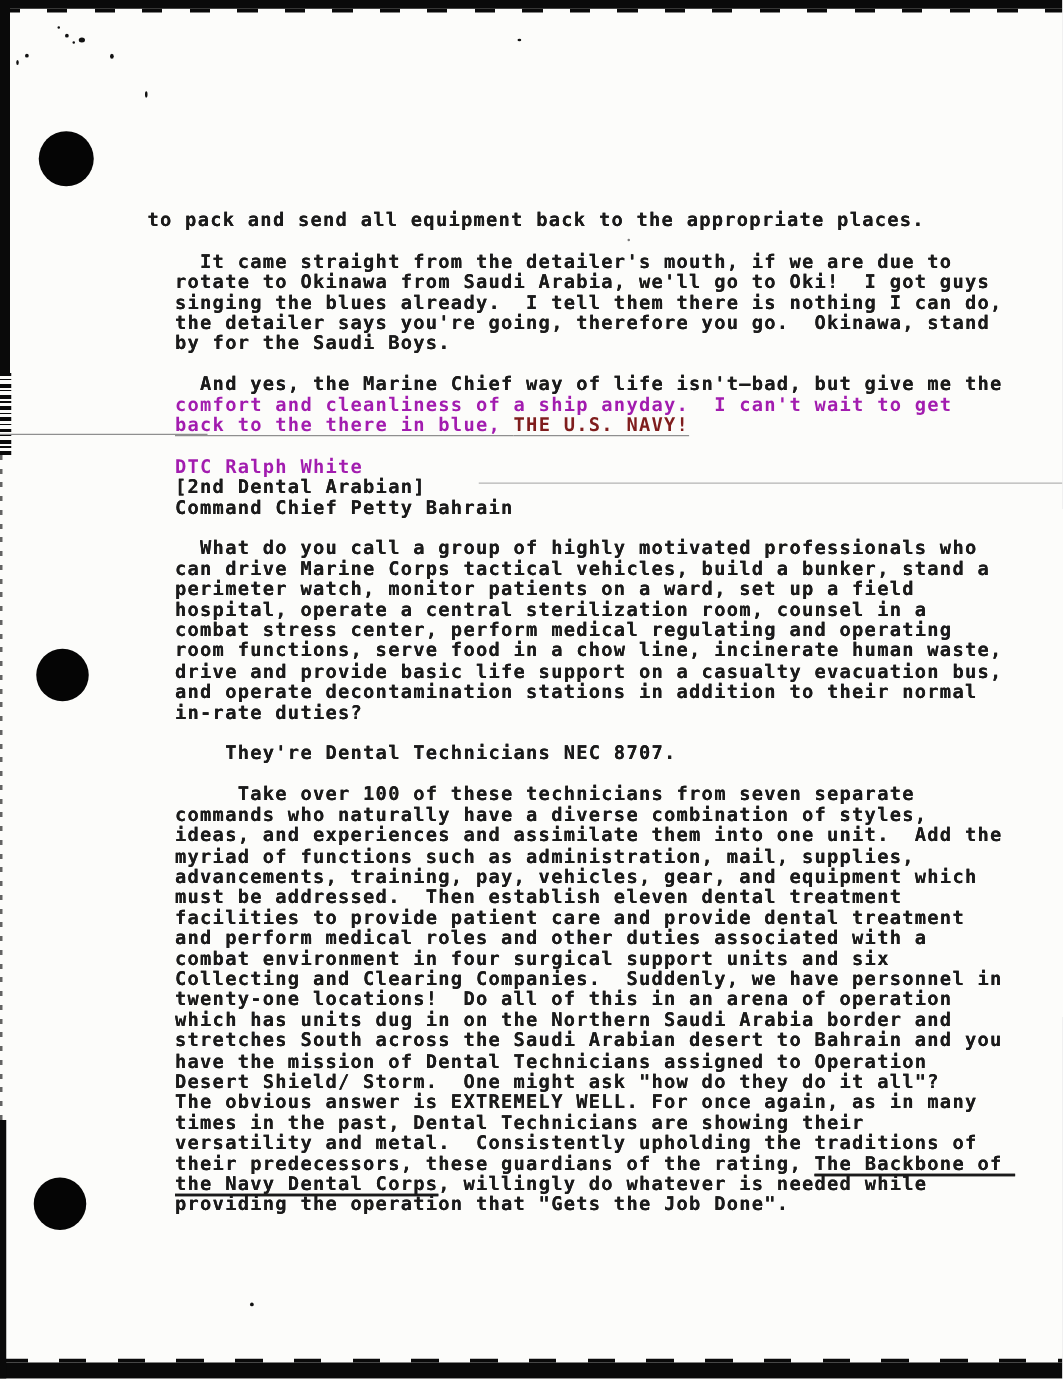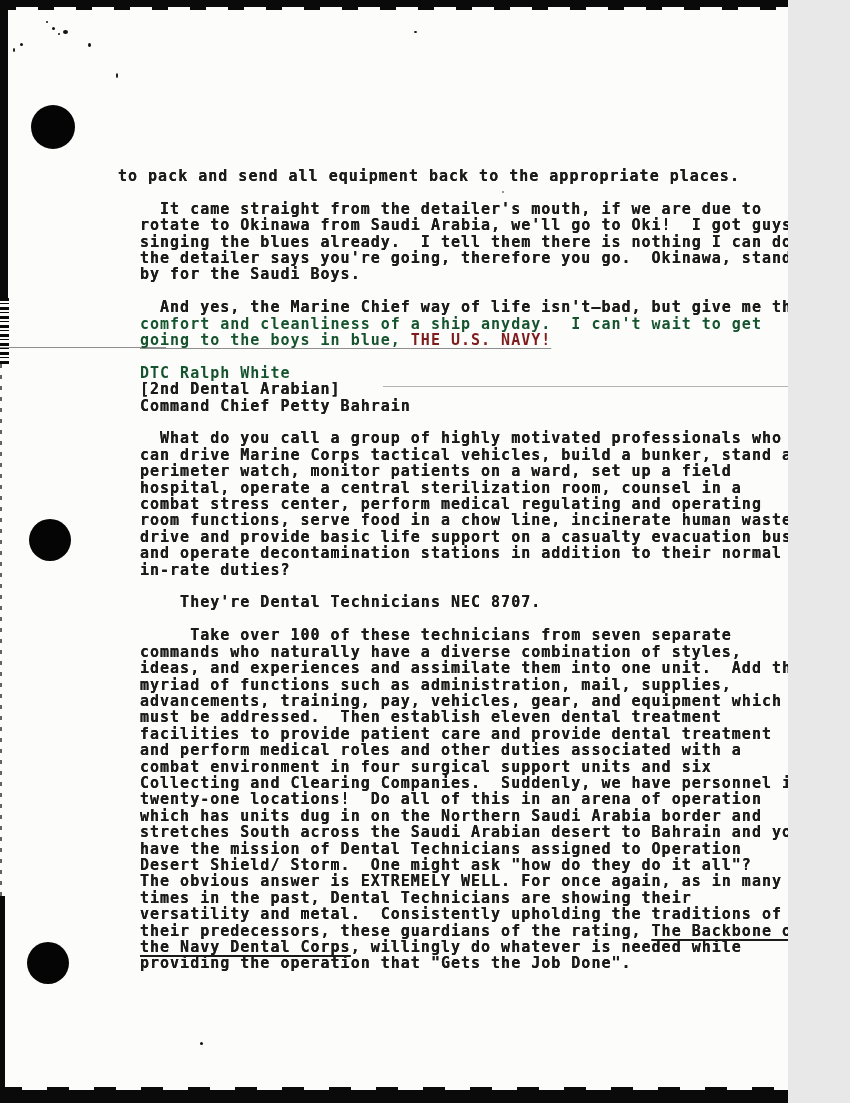--- a/index.html
+++ b/index.html
@@ -2,21 +2,21 @@
 <html><head>
 <meta charset="utf-8">
 <style>
   html, body {
     margin: 0;
     padding: 0;
     background: #e8e8e8;
   }
   .page {
     position: relative;
-    width: 788px;
+    width: 850px;
     height: 1103px;
     background: #fcfcfa;
     overflow: hidden;
     font-family: "DejaVu Sans Mono", monospace;
   }
 
   
   .edge-top {
     position: absolute; left: 0; top: 0; width: 850px; height: 7px;
     background: #0a0a0a;
@@ -90,21 +90,21 @@
   .textcol {
     position: absolute; left: 118px; top: 168px; width: 700px;
     font: bold 15px/16.4px "DejaVu Sans Mono", monospace;
     letter-spacing: 1px;
     color: #1b1b1b;
     text-shadow: 0 0 .5px currentColor;
   }
   .block { white-space: pre; }
   .block + .block { margin-top: 16.4px; margin-left: 22px; }
   .sig { margin-top: 24px; text-align: left; white-space: pre; }
-  .faded { color: #14532d; text-shadow: none; }
+  .faded { color: #a21caf; text-shadow: none; }
   .u-faded {
     text-decoration: underline;
     text-decoration-thickness: 1px;
     text-underline-offset: 3px;
     text-decoration-color: #8f8f8f;
   }
   .u-dark {
     text-decoration: underline;
     text-decoration-thickness: 1.5px;
     text-underline-offset: 3px;
@@ -145,21 +145,21 @@
 
   <div class="textcol">
     <div class="block">to pack and send all equipment back to the appropriate places.</div>
     <div class="block">  It came straight from the detailer's mouth, if we are due to
 rotate to Okinawa from Saudi Arabia, we'll go to Oki!  I got guys
 singing the blues already.  I tell them there is nothing I can do,
 the detailer says you're going, therefore you go.  Okinawa, stand
 by for the Saudi Boys.</div>
     <div class="block"><span>  And yes, the Marine Chief way of life isn't—bad, but give me the
 </span><span class="faded">comfort and cleanliness of a ship anyday.  I can't wait to get
-</span><span class="faded u-faded">going to the boys in blue, </span><span class="faded u-faded navy">THE U.S. NAVY!</span></div>
+</span><span class="faded u-faded">back to the there in blue, </span><span class="faded u-faded navy">THE U.S. NAVY!</span></div>
     <div class="block sig"><div class="faded">DTC Ralph White</div><div>[2nd Dental Arabian]</div><div>Command Chief Petty Bahrain</div></div>
     <div class="block">  What do you call a group of highly motivated professionals who
 can drive Marine Corps tactical vehicles, build a bunker, stand a
 perimeter watch, monitor patients on a ward, set up a field
 hospital, operate a central sterilization room, counsel in a
 combat stress center, perform medical regulating and operating
 room functions, serve food in a chow line, incinerate human waste,
 drive and provide basic life support on a casualty evacuation bus,
 and operate decontamination stations in addition to their normal
 in-rate duties?</div>

